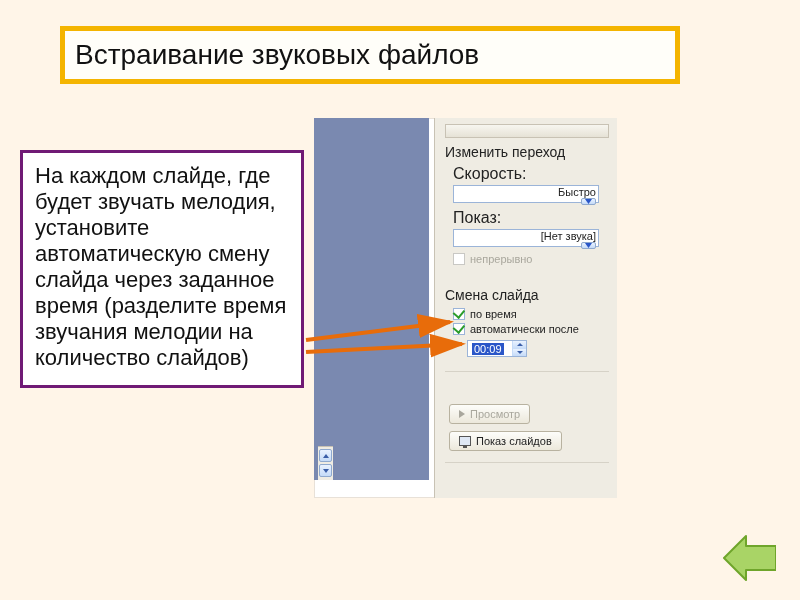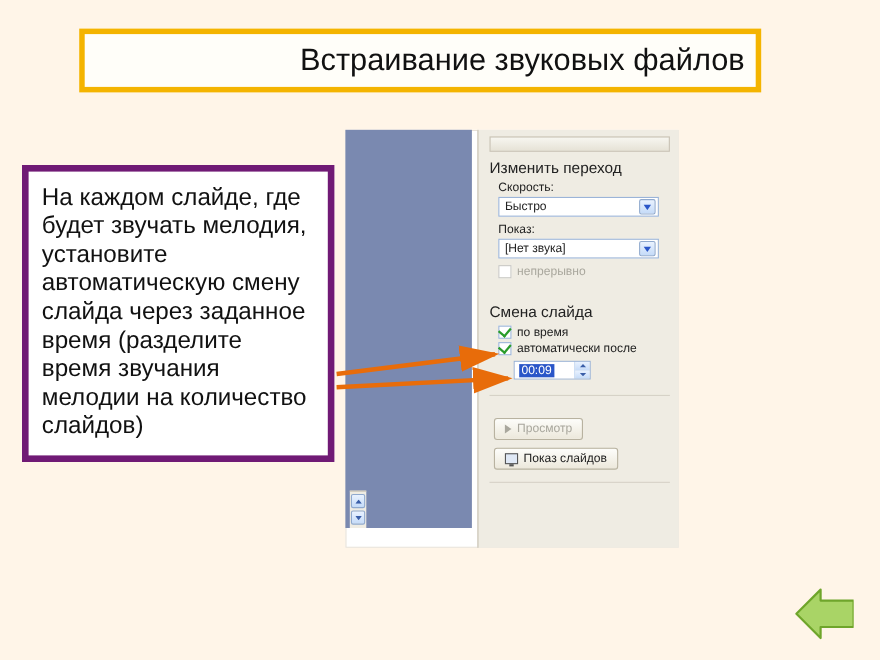--- a/index.html
+++ b/index.html
@@ -5,37 +5,37 @@
   * { box-sizing: border-box; margin: 0; padding: 0; }
   body {
     width: 800px; height: 600px;
     background: #fff5e8;
     font-family: Arial, sans-serif;
     position: relative;
     overflow: hidden;
   }
   .title-box {
     position: absolute;
-    top: 26px; left: 72px;
+    top: 26px; left: 60px;
     width: 620px;
     border: 5px solid #f4b400;
     background: #fffef9;
-    text-align: right;
+    text-align: left;
     padding: 8px 10px;
   }
   .title-box .t {
     color: #111;
     font-size: 28px;
     font-weight: normal;
   }
   .instruction-box {
     position: absolute;
     top: 150px; left: 20px;
     width: 284px;
-    border: 6px solid #701a75;
+    border: 3px solid #701a75;
     background: #fff;
     padding: 10px 12px 14px 12px;
   }
   .instruction-box .txt {
     color: #111;
     font-size: 22px;
     line-height: 1.18;
   }
   .screenshot {
     position: absolute;
@@ -59,28 +59,29 @@
     font-size: 11px;
     color: #222;
   }
   .thin-rule {
     height: 14px;
     background: linear-gradient(#f7f6f0,#e6e2d6);
     border: 1px solid #c8c2b4;
     margin-bottom: 6px;
   }
   .section-title { font-weight: normal; margin: 4px 0 5px 0; font-size: 14px; }
-  .field-label { margin: 2px 0 2px 8px; font-size: 11px; }
+  .field-label { margin: 2px 0 2px 8px; font-size: 16px; }
   .combo {
-    display: flex; align-items: center;
+    display: flex; align-items: flex-end;
     background: #fff; border: 1px solid #9bb4d8;
     height: 18px; margin: 0 10px 6px 8px;
     padding: 0 2px 0 5px;
     font-size: 11px;
     justify-content: space-between;
+    flex-direction: column;
   }
   .combo .arrow-btn {
     width: 15px; height: 14px;
     background: linear-gradient(#e9f2ff,#c5dbf8);
     border: 1px solid #8fa9ce;
     border-radius: 2px;
     display: flex; align-items: center; justify-content: center;
   }
   .combo .arrow-btn svg { width: 7px; height: 5px; }
   .chk-row {
@@ -100,21 +101,21 @@
   }
   .chk.off-disabled { border-color: #c9c8c4; }
   .disabled-text { color: #a9a79d; }
   .spinner {
     display: inline-flex; align-items: stretch;
     margin: 2px 0 8px 22px;
     border: 1px solid #9bb4d8;
     height: 17px;
   }
   .spinner .val {
-    width: 54px; background: #fff;
+    width: 44px; background: #fff;
     font-size: 11px;
     display: flex; align-items: center; padding-left: 4px;
   }
   .spinner .val span {
     background: #2a56c8; color: #fff; padding: 0 2px;
   }
   .spinner .btns {
     width: 14px; display: flex; flex-direction: column;
     border-left: 1px solid #c5dbf8;
   }
@@ -125,21 +126,21 @@
   .hr { height: 1px; background: #d6d2c7; margin: 6px 0 8px 0; }
   .xp-btn {
     display: inline-flex; align-items: center; gap: 5px;
     background: linear-gradient(#fdfdfa,#ece8db);
     border: 1px solid #b8b2a0;
     border-radius: 3px;
     padding: 3px 9px;
     font-size: 11px;
     margin: 0 0 7px 4px;
   }
-  .xp-btn.disabled { color: #a9a79d; }
+  .xp-btn.disabled { color: #a9a79d; margin-top: 12px; }
   .xp-btn.disabled .play-tri { border-left-color: #a9a79d; }
   .play-tri {
     width: 0; height: 0;
     border-top: 4px solid transparent;
     border-bottom: 4px solid transparent;
     border-left: 6px solid #555;
   }
   .monitor-ico {
     width: 12px; height: 10px;
     border: 1px solid #555; background: #dfe8f5;

